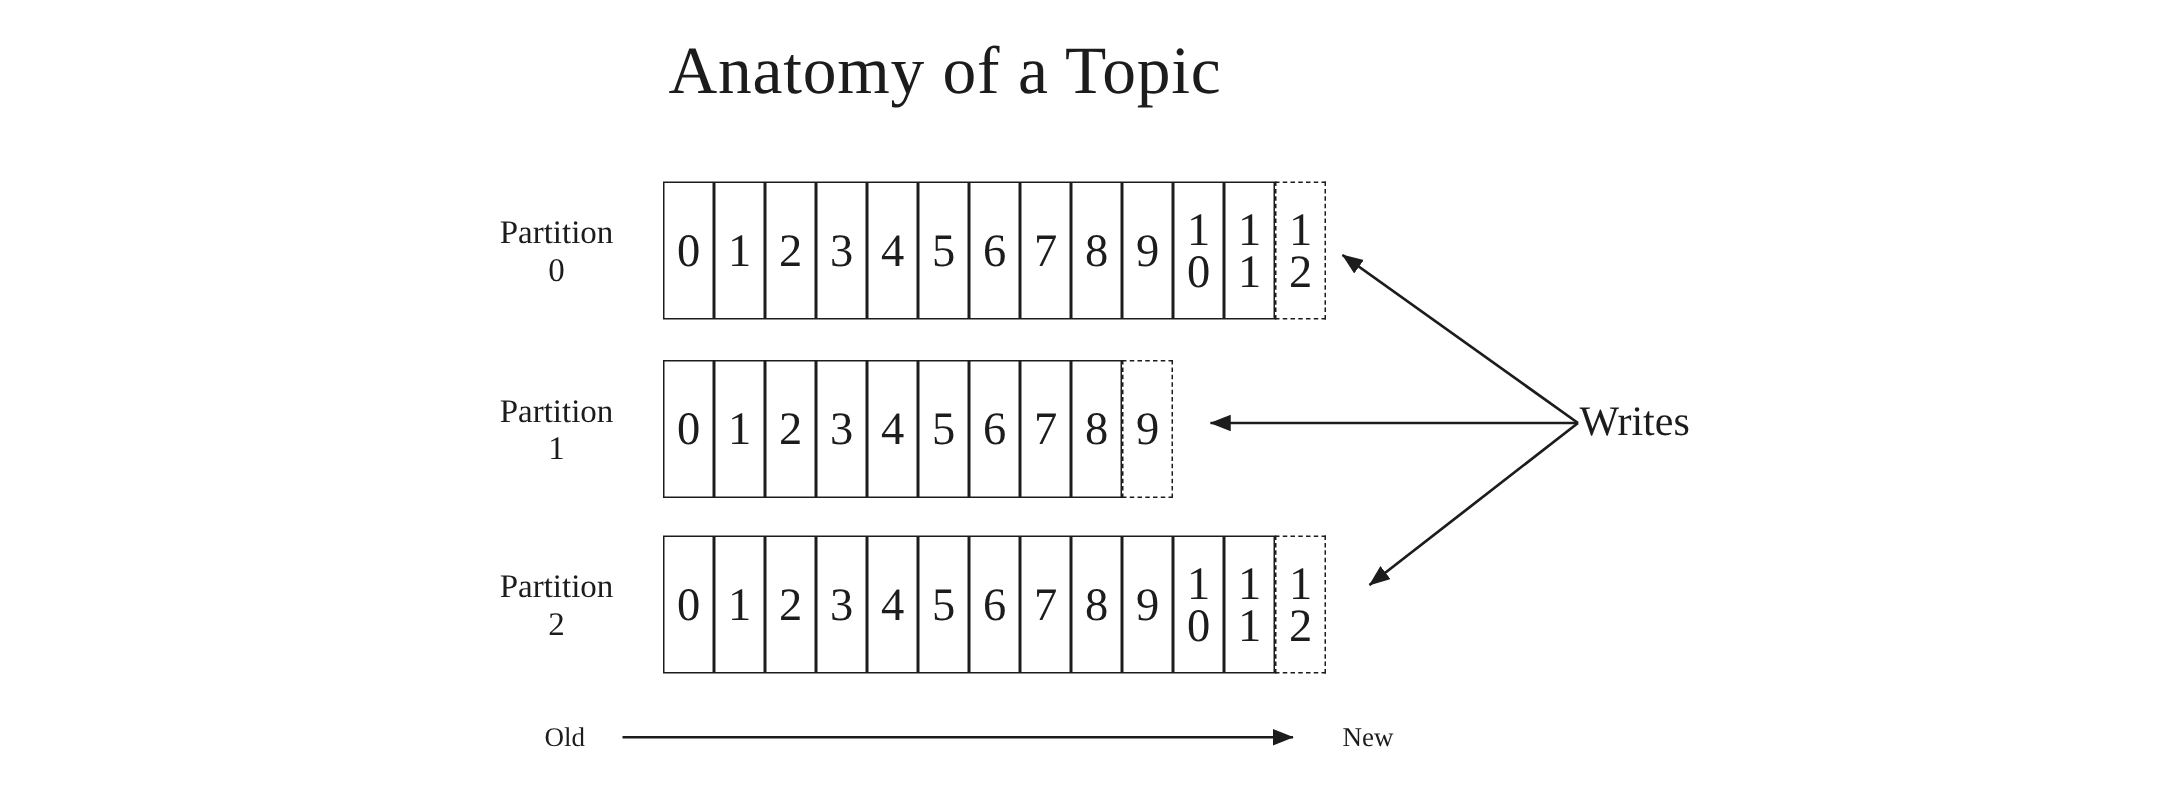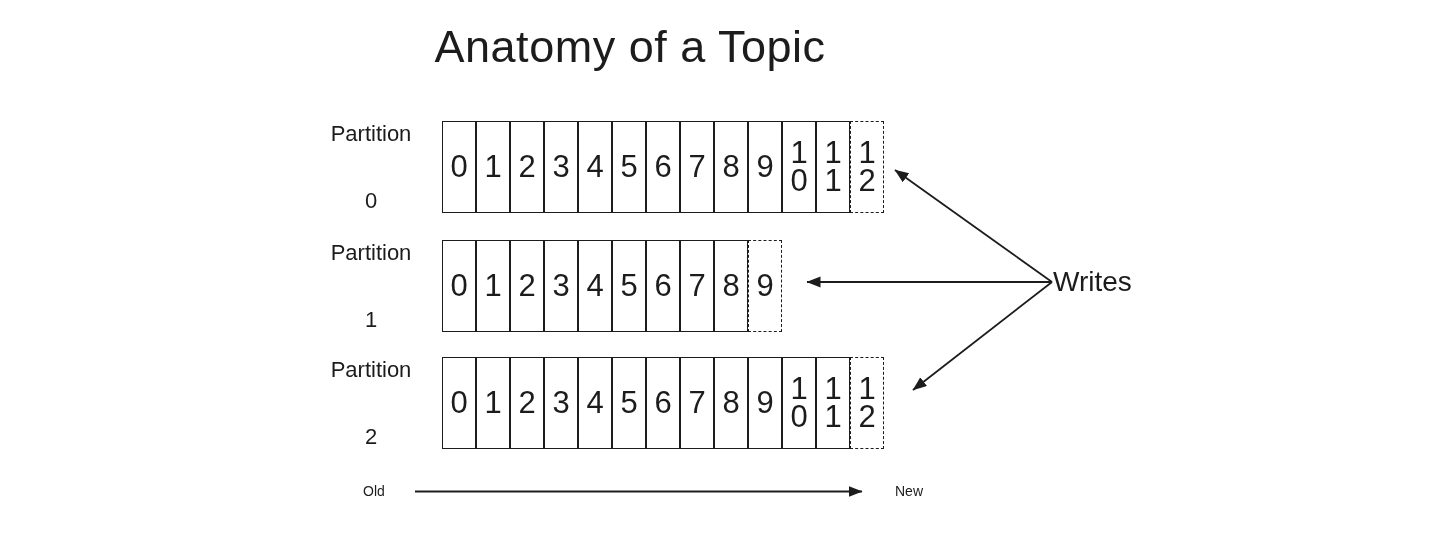--- a/index.html
+++ b/index.html
@@ -1,42 +1,42 @@
 <!DOCTYPE html>
 <html style="--ink: #1c1c1c; --bg: #ffffff;"><head>
 <meta charset="utf-8">
 <style>
   :root { --ink: #1c1c1c; --bg: #ffffff; }
   html,body{margin:0;padding:0;background:#fff;}
   .canvas{
     position:relative;width:1160px;height:534px;background:var(--bg);
-    overflow:hidden;font-family:Liberation Sans, sans-serif;
+    overflow:hidden;font-family:Liberation Serif, serif;
     color:var(--ink);
     padding-left:24px;
   }
   .title{
     position:absolute;top:22px;left:630px;transform:translateX(-50%);
     font-size:45px;line-height:50px;white-space:nowrap;letter-spacing:0.5px;
   }
   .p-label{
     position:absolute;left:306px;width:130px;height:92px;
-    display:flex;flex-direction:column;align-items:center;justify-content:space-between;
+    display:flex;flex-direction:column;align-items:center;justify-content:center;
     font-size:22px;line-height:25px;text-align:center;
   }
   .p-row{position:absolute;display:flex;}
   .cell{
     box-sizing:border-box;width:34px;height:92px;background:var(--bg);
     border:1.5px solid var(--ink);
     display:flex;align-items:center;justify-content:center;
     font-size:31px;line-height:28px;text-align:center;
     word-break:break-all;padding:0 5px;
   }
   .cell.dashed{border-style:dashed;}
   .writes{position:absolute;left:1053px;top:268px;font-size:28px;line-height:27px;white-space:nowrap;}
-  .axis-label{position:absolute;top:478px;font-size:14px;line-height:27px;white-space:nowrap;}
+  .axis-label{position:absolute;top:478px;font-size:18px;line-height:27px;white-space:nowrap;}
   .axis-label.old{left:363px;}
   .axis-label.new{left:895px;}
   svg.overlay{position:absolute;overflow:visible;}
   svg.overlay line{stroke:var(--ink);stroke-width:1.8px;}
   svg.overlay .head{fill:var(--ink);}
 </style>
 </head>
 <body>
 
 <div class="canvas">

